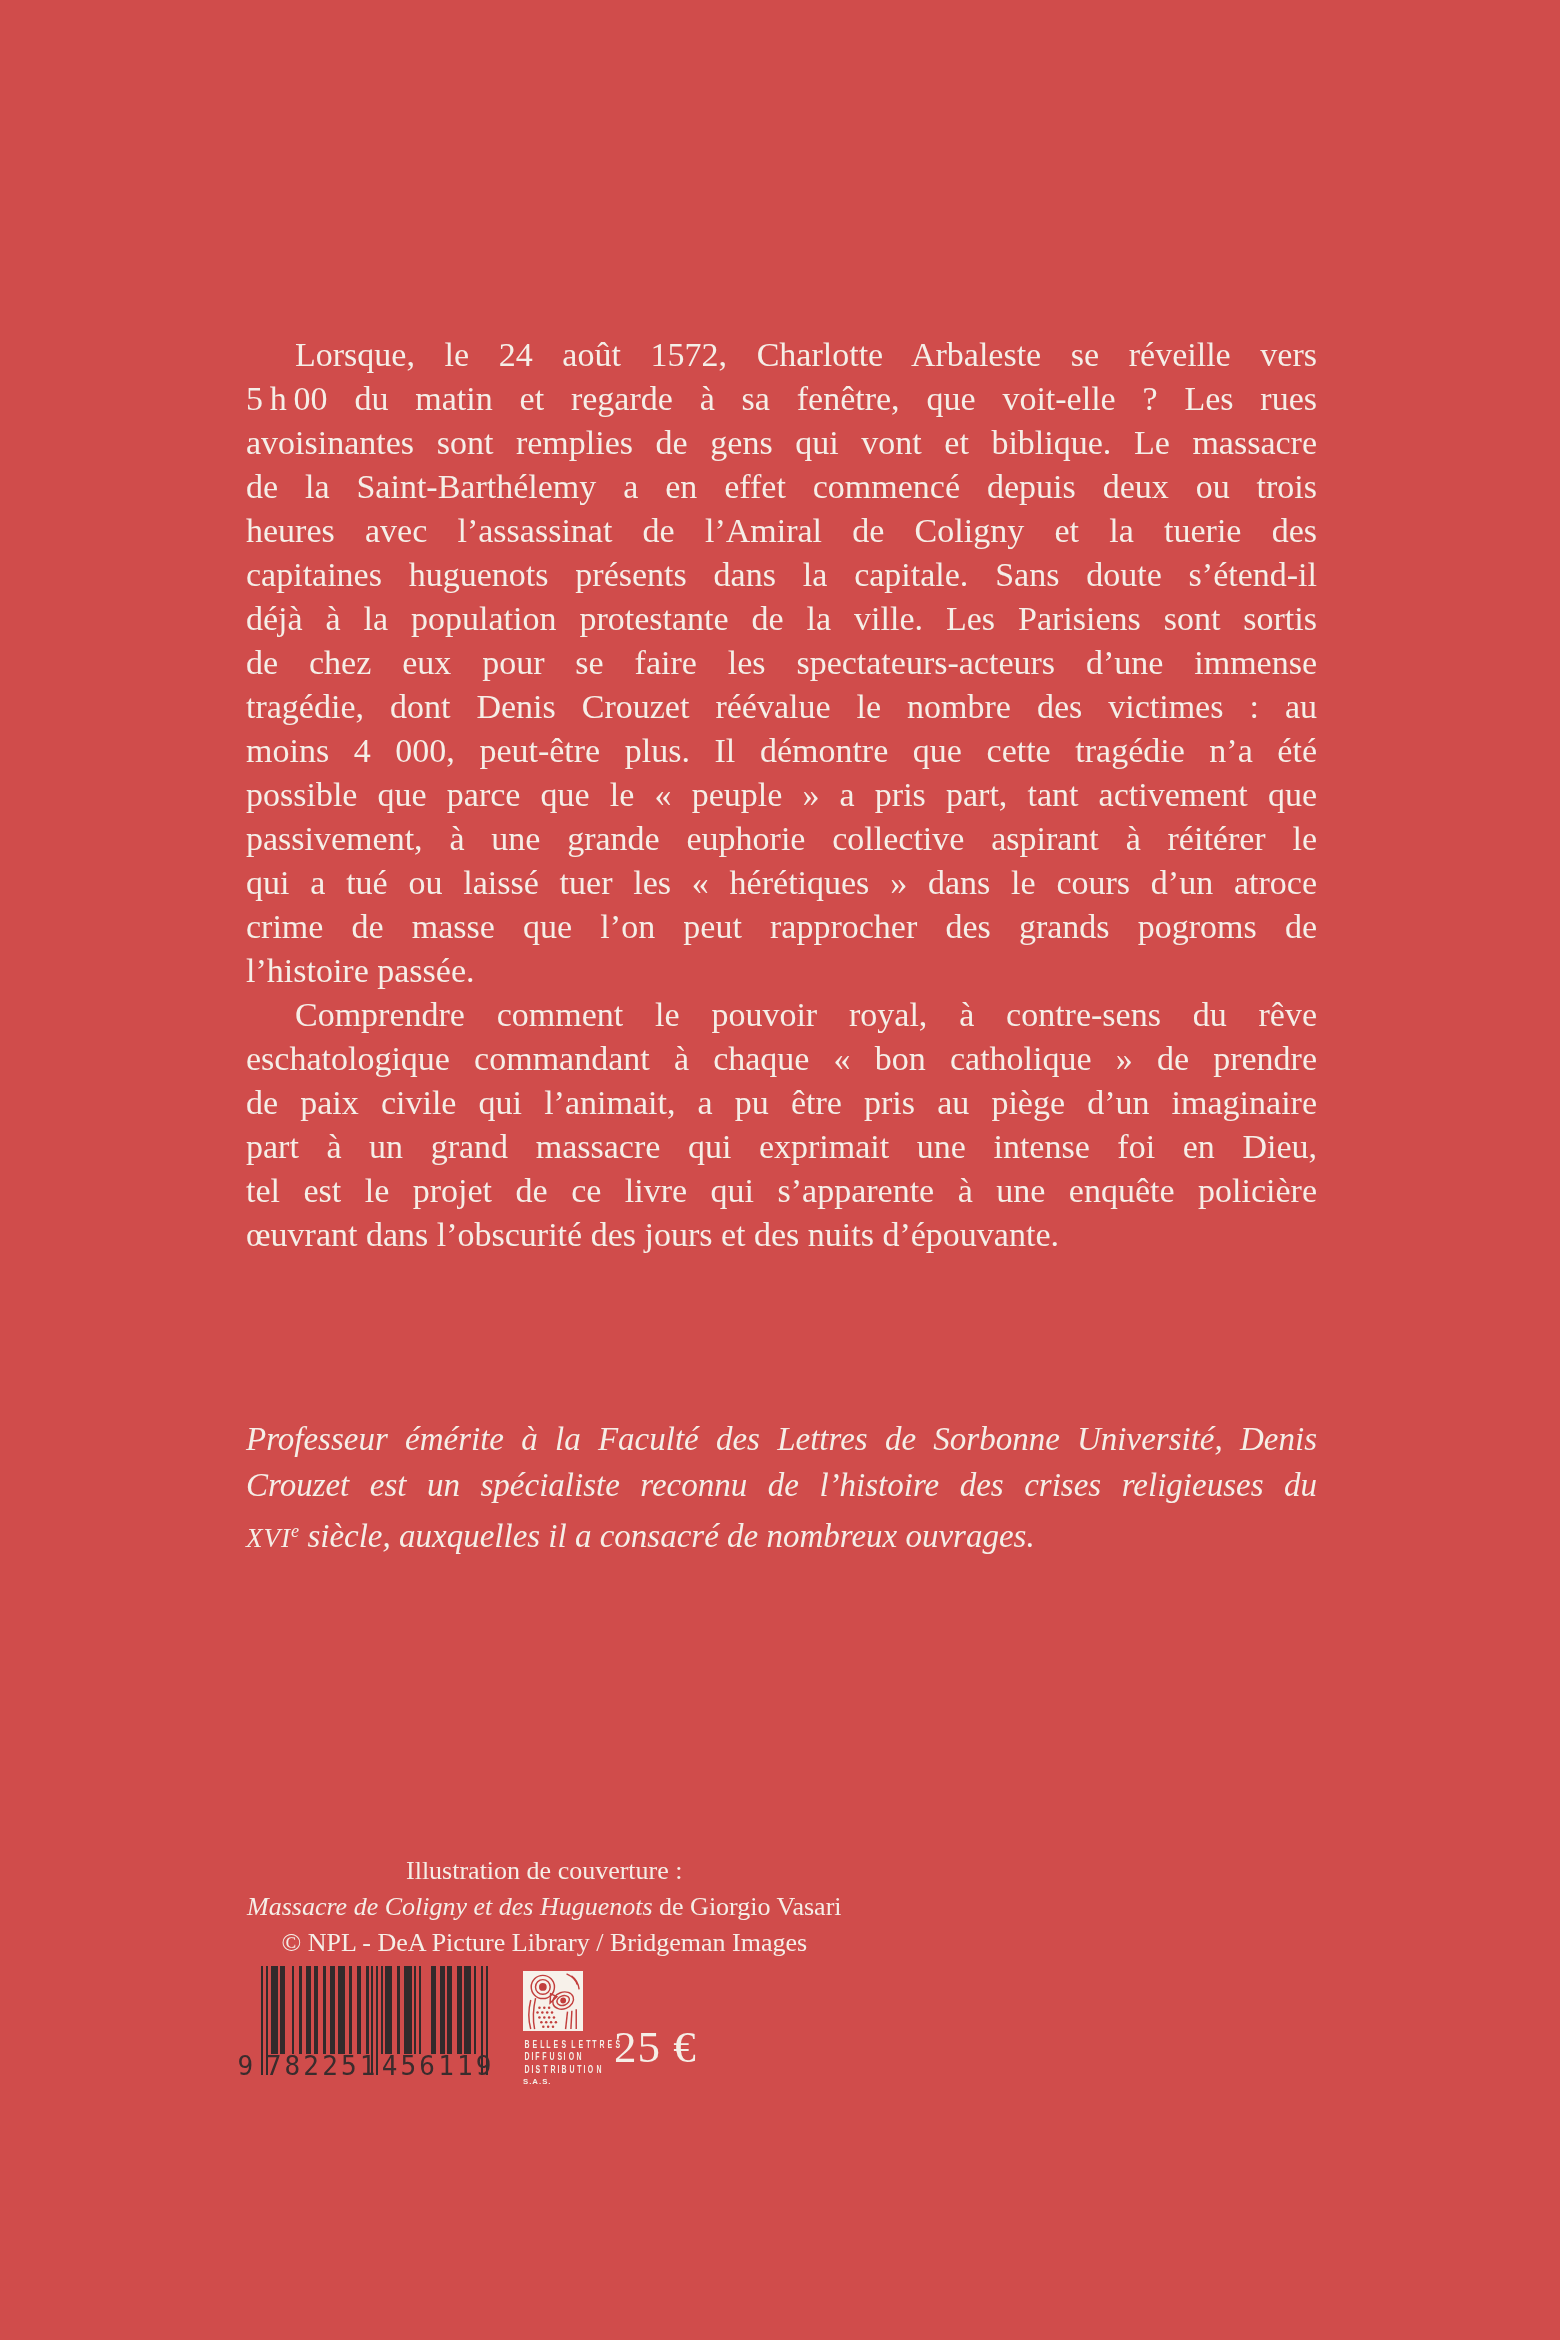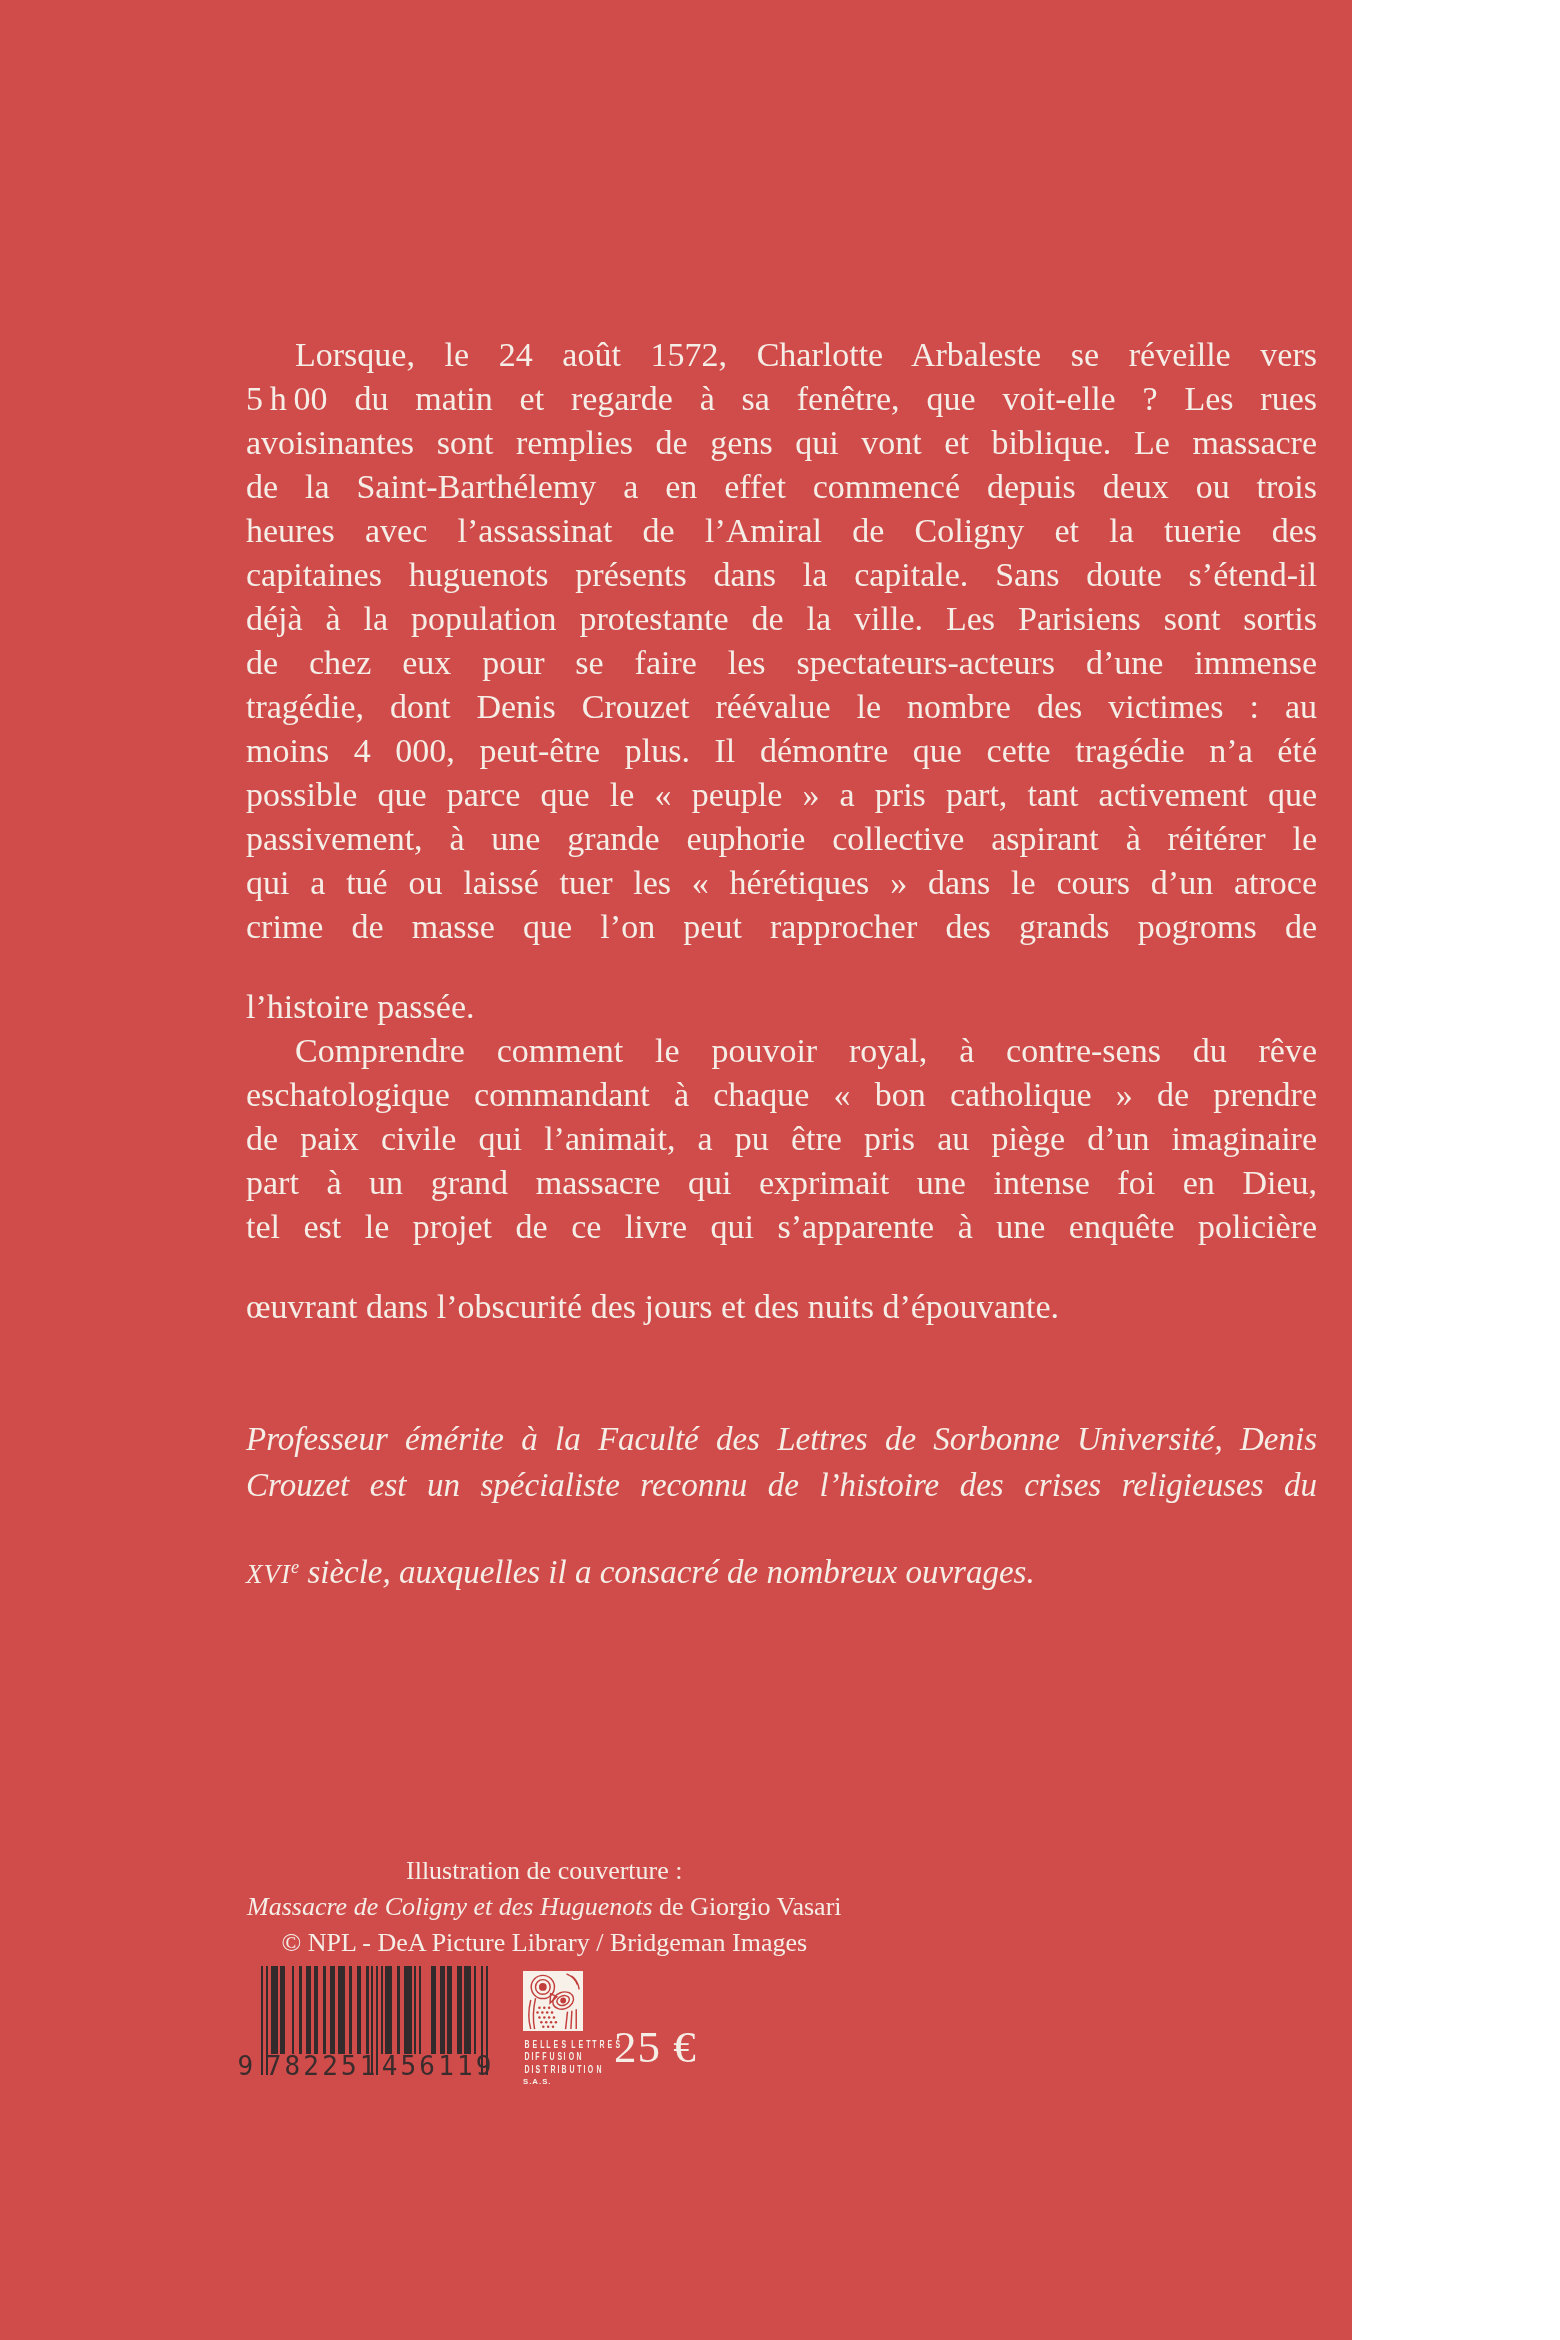--- a/index.html
+++ b/index.html
@@ -1,23 +1,23 @@
 <!DOCTYPE html>
 <html><head>
 <meta charset="utf-8">
 <style>
   html,body{margin:0;padding:0;}
   body{width:1560px;height:2341px;font-family:"Liberation Serif","DejaVu Serif",serif;}
-  .page{position:relative;width:1352px;height:2341px;overflow:hidden;}
+  .page{position:relative;width:1560px;height:2341px;overflow:hidden;}
 
   
   .body-text{position:absolute;left:246px;top:333px;width:1071px;
              font-size:34px;line-height:44px;}
   .line{text-align:justify;text-align-last:justify;white-space:normal;}
-  .line.last{text-align-last:left;margin-top:36px;}
+  .line.last{text-align-last:left;}
   .line.indent{text-indent:49px;}
 
   
   .bio{position:absolute;left:246px;top:1416px;width:1071px;
        font-size:33px;line-height:46px;font-style:italic;}
   .caps{font-size:.82em;letter-spacing:1px;}
   .sup{font-size:.55em;vertical-align:.55em;}
 
   
   .credits{position:absolute;left:247px;top:1853px;font-size:26px;line-height:36px;}

